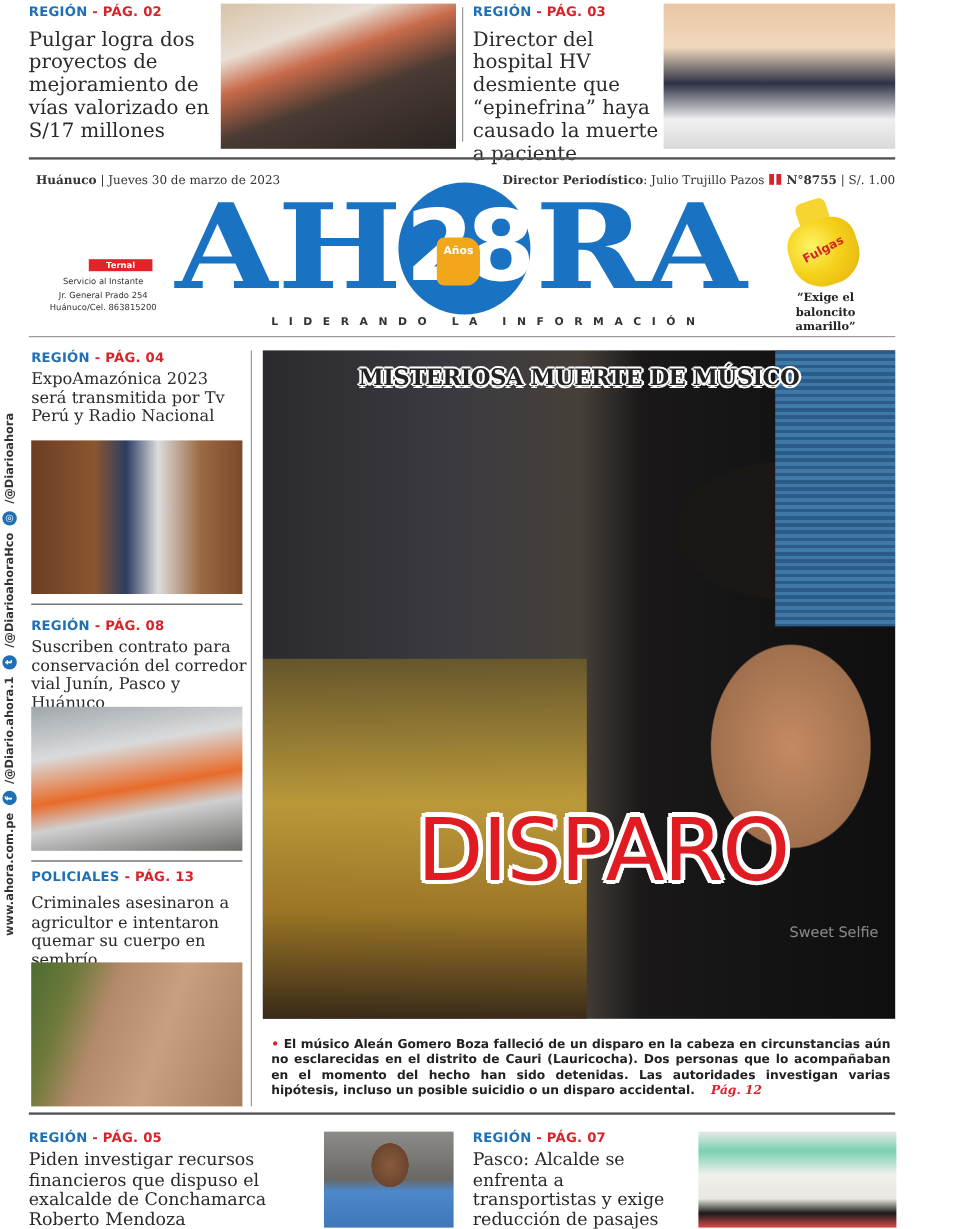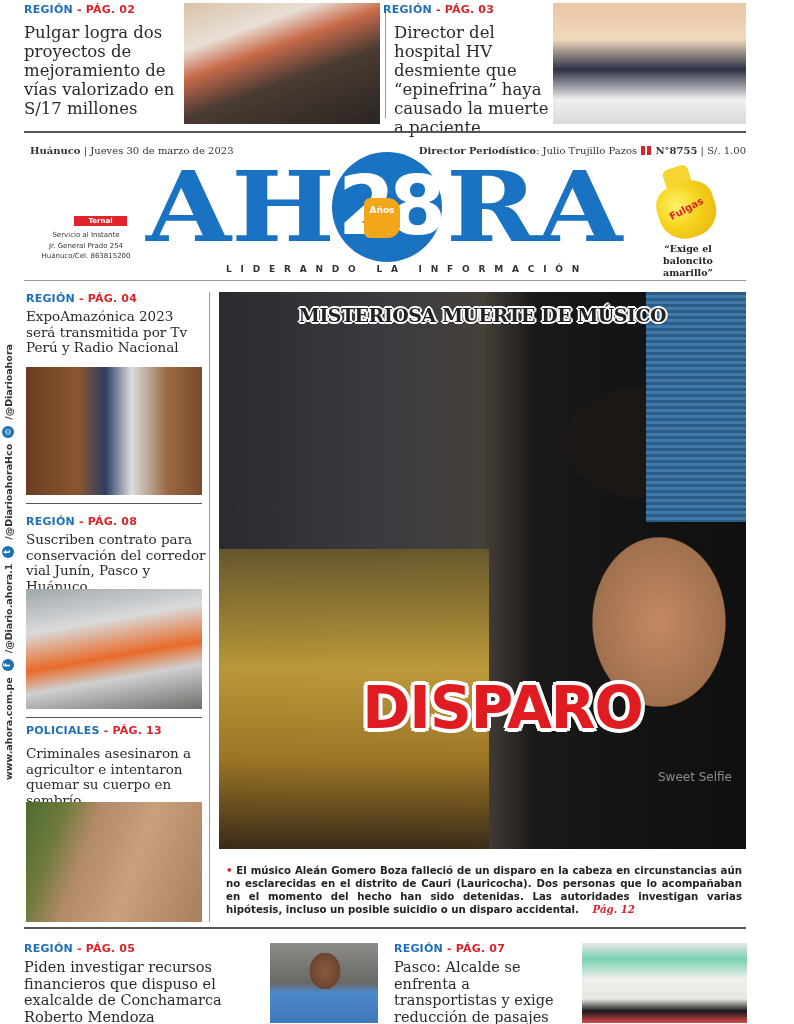--- a/index.html
+++ b/index.html
@@ -17,21 +17,21 @@
 
   
   .photo { position: absolute; overflow: hidden; }
 
   
   #top-left-kicker { left: 24px; top: 3px; }
   #top-left-head { left: 24px; top: 24px; width: 160px; font-size: 16.5px; }
   #top-left-photo { left: 184px; top: 3px; width: 196px; height: 121px;
     background: linear-gradient(160deg,#d9c3a8 0%,#e8dfd5 25%,#c86a4a 40%,#4a3b33 60%,#2a2522 100%); }
   #top-divider-v { left: 385px; top: 6px; width: 1px; height: 112px; background: #999; }
-  #top-right-kicker { left: 383px; top: 3px; }
+  #top-right-kicker { left: 394px; top: 3px; }
   #top-right-head { left: 394px; top: 24px; width: 160px; font-size: 16.5px; }
   #top-right-photo { left: 553px; top: 3px; width: 193px; height: 121px;
     background: linear-gradient(180deg,#e9c6a4 0%,#f1d8bd 30%,#2d3245 55%,#f0f0f0 80%,#d9d9d9 100%); }
 
   .hr { position: absolute; left: 24px; width: 722px; background: #555; }
   #rule-1 { top: 131px; height: 2px; }
   #rule-2 { top: 280px; height: 1px; background: #999; }
 
   
   #masthead-location { left: 30px; top: 145px; font-size: 10px; color: #333; }
@@ -95,21 +95,21 @@
       radial-gradient(ellipse 110px 140px at 440px 330px, #c48a62 0%, #a0704e 60%, transparent 61%),
       radial-gradient(ellipse 120px 80px at 430px 150px, #1b1714 0%, #1b1714 70%, transparent 71%),
       linear-gradient(90deg, #2b2a2e 0%, #3b3a40 30%, #46403a 50%, #1a1818 60%, #0f0f10 100%); }
   #main-photo-floor { position: absolute; left: 0; bottom: 0; width: 270px; height: 300px;
     background: linear-gradient(180deg, #6b5a2b 0%, #c9a43a 40%, #a87d24 70%, #3a2a16 100%); opacity: 0.9; }
   #main-photo-window { position: absolute; right: 0; top: 0; width: 100px; height: 230px; background: repeating-linear-gradient(180deg,#2b5b86 0 3px,#3e79a8 3px 6px); }
   #main-kicker { position: absolute; left: 0; top: 12px; width: 100%; text-align: center;
     font-family: "DejaVu Serif", serif; font-weight: bold; font-size: 19px; color: #222; letter-spacing: -0.5px;
     text-shadow: 2px 0 #fff, -2px 0 #fff, 0 2px #fff, 0 -2px #fff, 1px 1px #fff, -1px -1px #fff, 1px -1px #fff, -1px 1px #fff; }
   #main-headline { position: absolute; left: 0; top: 380px; width: 100%; text-align: center;
-    font-family: "DejaVu Sans", sans-serif; font-weight: 700; color: #e11b22; font-size: 58px; line-height: 72px; letter-spacing: -1px;
+    font-family: "DejaVu Sans", sans-serif; font-weight: 400; color: #e11b22; font-size: 72px; line-height: 72px; letter-spacing: -1px;
     text-shadow: 4px 0 #fff, -4px 0 #fff, 0 4px #fff, 0 -4px #fff, 3px 3px #fff, -3px -3px #fff, 3px -3px #fff, -3px 3px #fff; padding-left: 40px; }
   #main-watermark { position: absolute; right: 14px; top: 478px; font-family: "DejaVu Sans", sans-serif; font-size: 12px; color: rgba(255,255,255,0.5); }
 
   #main-summary { left: 226px; top: 864px; width: 516px; font-family: "DejaVu Sans", sans-serif; font-weight: bold; font-size: 10.2px; line-height: 13px; color: #222; text-align: justify; }
   #main-summary .bullet { color: #d8232a; }
   #main-summary .pgref { color: #d8232a; font-style: italic; font-family: "DejaVu Serif", serif; margin-left: 10px; }
   #rule-3 { top: 927px; height: 2px; }
 
   
   #bl-kicker { left: 24px; top: 942px; }

